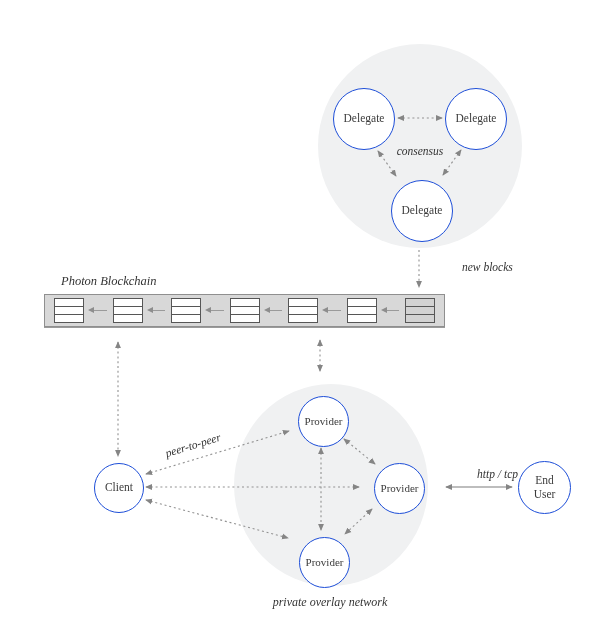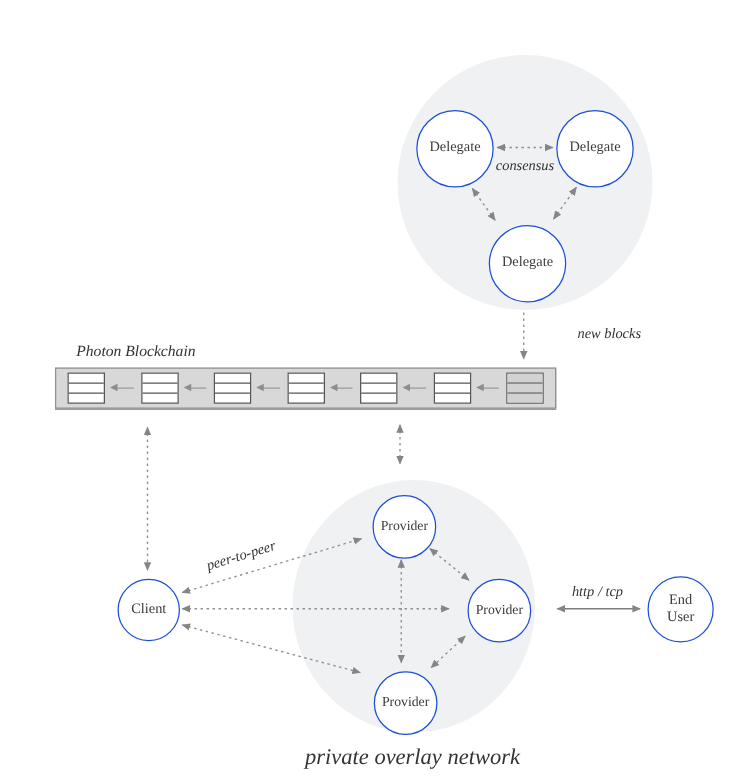--- a/index.html
+++ b/index.html
@@ -34,21 +34,21 @@
   .lbl{
     position:absolute;
     font-style:italic;
     font-size:11.5px;
     color:#333333;
     z-index:3;
     white-space:nowrap;
   }
   .lbl.center{text-align:center;}
   #photon-label{font-size:12.5px;}
-  #overlay-caption{font-size:18px;}
+  #overlay-caption{font-size:12px;}
   #peer-label{transform:rotate(-17deg);}
   
   #bar{
     position:absolute;
     left:44px;top:294px;
     width:401px;height:33px;
     background:#d8d8d8;
     border:1px solid #8f8f8f;
     box-shadow:0 1px 0 #9a9a9a;
     box-sizing:border-box;
@@ -117,21 +117,21 @@
   <div class="node" style="left:333px;top:88px;width:60px;height:60px;">
     <span>Delegate</span>
   </div>
   <div class="node" style="left:445px;top:88px;width:60px;height:60px;">
     <span>Delegate</span>
   </div>
   <div class="node" style="left:391px;top:180px;width:60px;height:60px;">
     <span>Delegate</span>
   </div>
 
-  <div class="lbl center" style="left:370px;top:127px;width:100px;">consensus</div>
+  <div class="lbl center" style="left:370px;top:145px;width:100px;">consensus</div>
   <div class="lbl" style="left:427px;top:261px;margin-left:35px;">new blocks</div>
 
   <div class="lbl" id="photon-label" style="left:46px;top:274px;margin-left:15px;">Photon Blockchain</div>
   <div id="bar">
       <div class="block">
         <div class="row"></div>
         <div class="row"></div>
         <div class="row"></div>
       </div>
       <span class="chain-arrow"></span>
@@ -182,16 +182,16 @@
     <span>Provider</span>
   </div>
   <div class="node" style="left:518px;top:461px;width:51px;height:51px;">
     <span style="display:inline-block;width:30px;">End User</span>
   </div>
   <div class="node" style="left:94px;top:463px;width:48px;height:48px;">
     <span>Client</span>
   </div>
 
   <div class="lbl center" id="peer-label" style="left:140px;top:439px;width:106px;">peer-to-peer</div>
-  <div class="lbl center" style="left:438px;top:468px;width:80px;">http / tcp</div>
+  <div class="lbl center" style="left:438px;top:468px;width:80px;text-align:right;">http / tcp</div>
   <div class="lbl center" id="overlay-caption" style="left:230px;top:595px;width:200px;">private overlay network</div>
 
 </div>
 
 </body></html>

